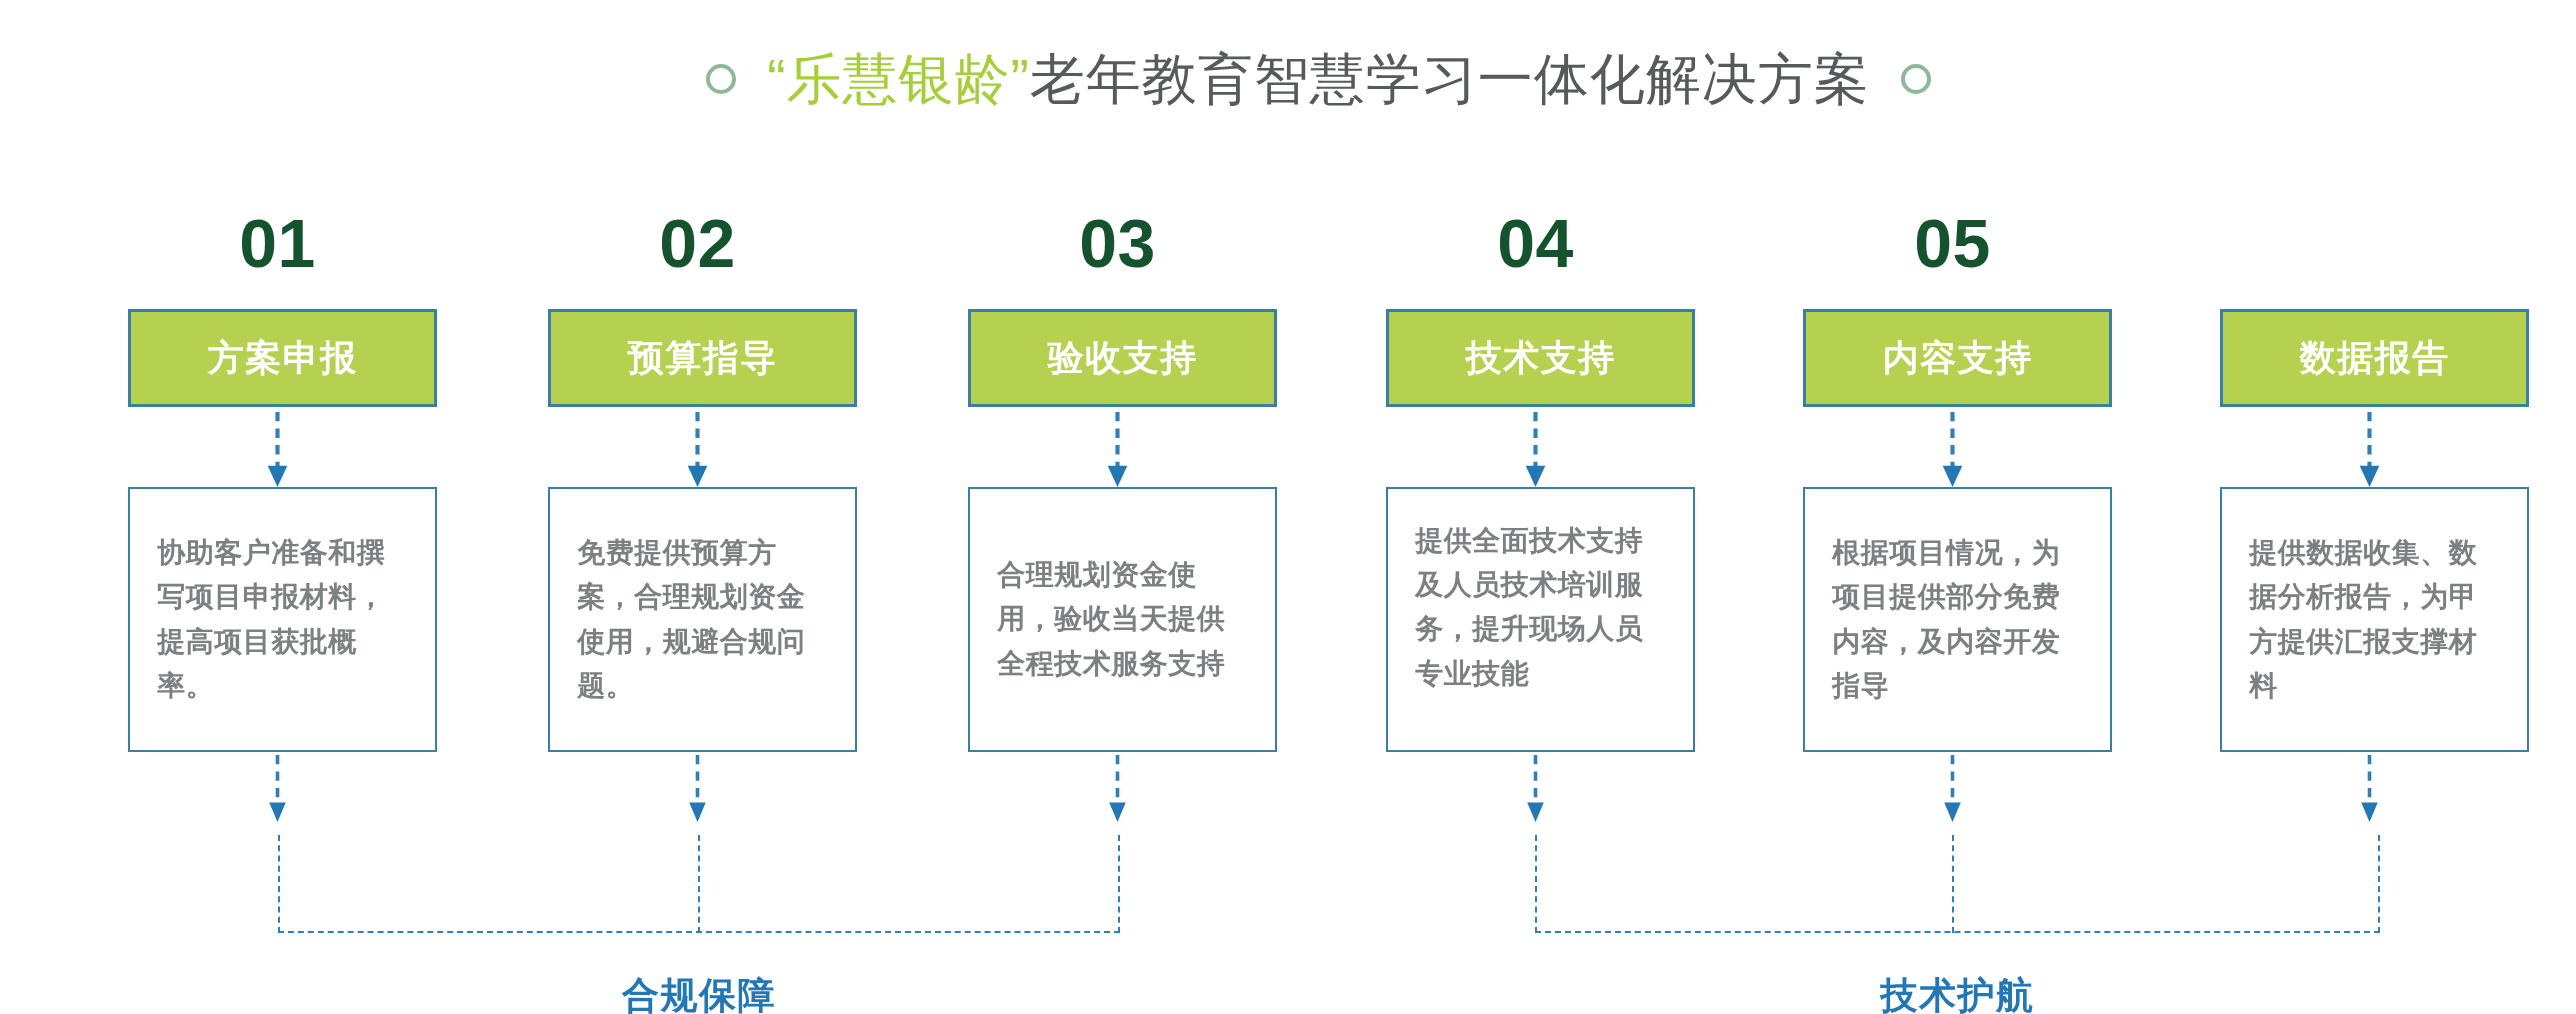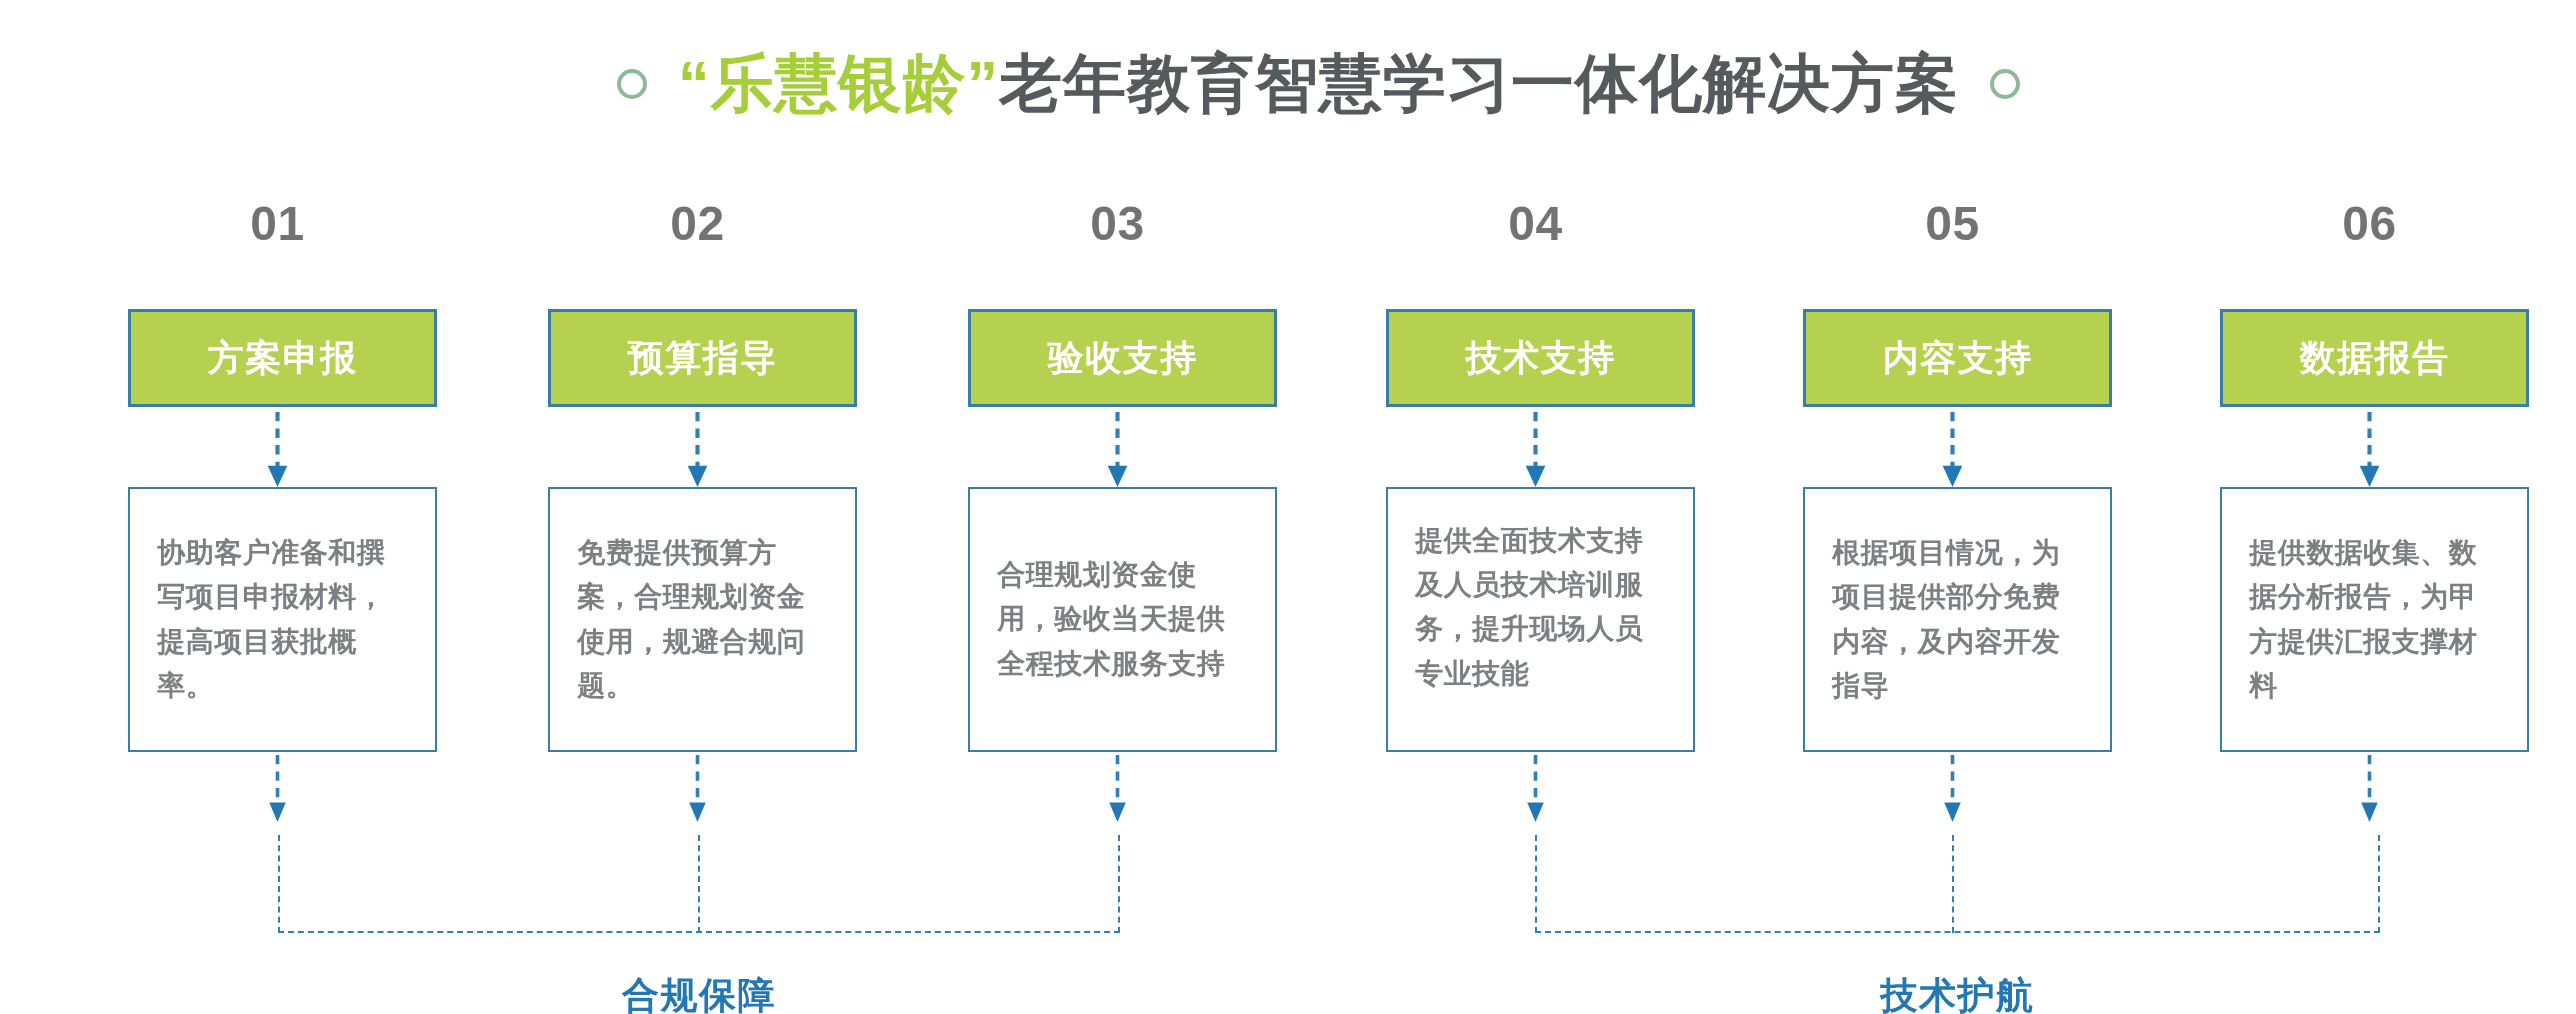--- a/index.html
+++ b/index.html
@@ -17,33 +17,33 @@
     position:absolute; left:0; top:49px; width:2637px;
     display:flex; align-items:center; justify-content:center; gap:31px;
   }
   .deco-ring{
     width:30px;height:30px;border-radius:50%;
     border:4.6px solid #8fb897;
     box-sizing:border-box;
     flex:0 0 auto;
   }
   .title-text{
-    font-size:63px; font-weight:bold; letter-spacing:1px;
+    font-size:55px; font-weight:normal; letter-spacing:1px;
     white-space:nowrap; line-height:1.1;
   }
   .title-brand{color:#a6ce39;}
   .title-main{color:#555a5c;}
 
   
   .col{position:absolute; top:0; width:422px; height:1014px;}
 
   .step-num{
-    position:absolute; top:196px; left:0; width:319px;
+    position:absolute; top:204px; left:0; width:319px;
     text-align:center;
-    font-size:48px; font-weight:bold; color:#737373;
+    font-size:68px; font-weight:bold; color:#14532d;
     letter-spacing:0.5px;
   }
 
   .head-box{
     position:absolute; top:309px; left:10.3px;
     width:309px; height:98px;
     background:#b5d14f;
     border:3.6px solid #3a7fa3;
     box-sizing:border-box;
     display:flex; align-items:center; justify-content:center;
@@ -211,21 +211,20 @@
     </div>
     <div class="arrow-b">
       <svg width="31" height="67" viewBox="0 0 60 130" aria-hidden="true">
         <line x1="30" y1="0" x2="30" y2="95" stroke="#2f7fba" stroke-width="7" stroke-dasharray="18 14"></line>
         <polygon points="30,130 14,92 46,92" fill="#2277b4"></polygon>
       </svg>
     </div>
   </div>
 
   <div class="col" style="left:2210px;">
-    <div class="step-num">06</div>
     <div class="head-box">
       <span class="head-label">数据报告</span>
     </div>
     <div class="arrow-a">
       <svg width="31" height="75" viewBox="0 0 60 145" aria-hidden="true">
         <line x1="30" y1="0" x2="30" y2="108" stroke="#2f7fba" stroke-width="8" stroke-dasharray="18 14"></line>
         <polygon points="30,145 11,104 49,104" fill="#2277b4"></polygon>
       </svg>
     </div>
     <div class="body-box">

